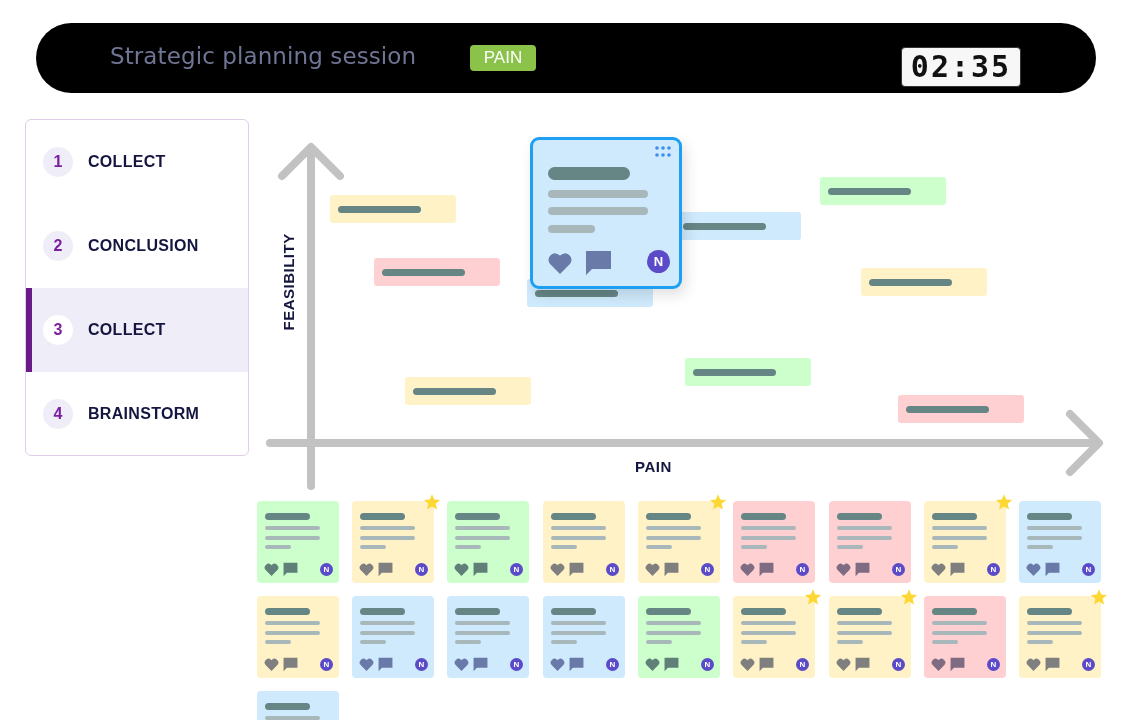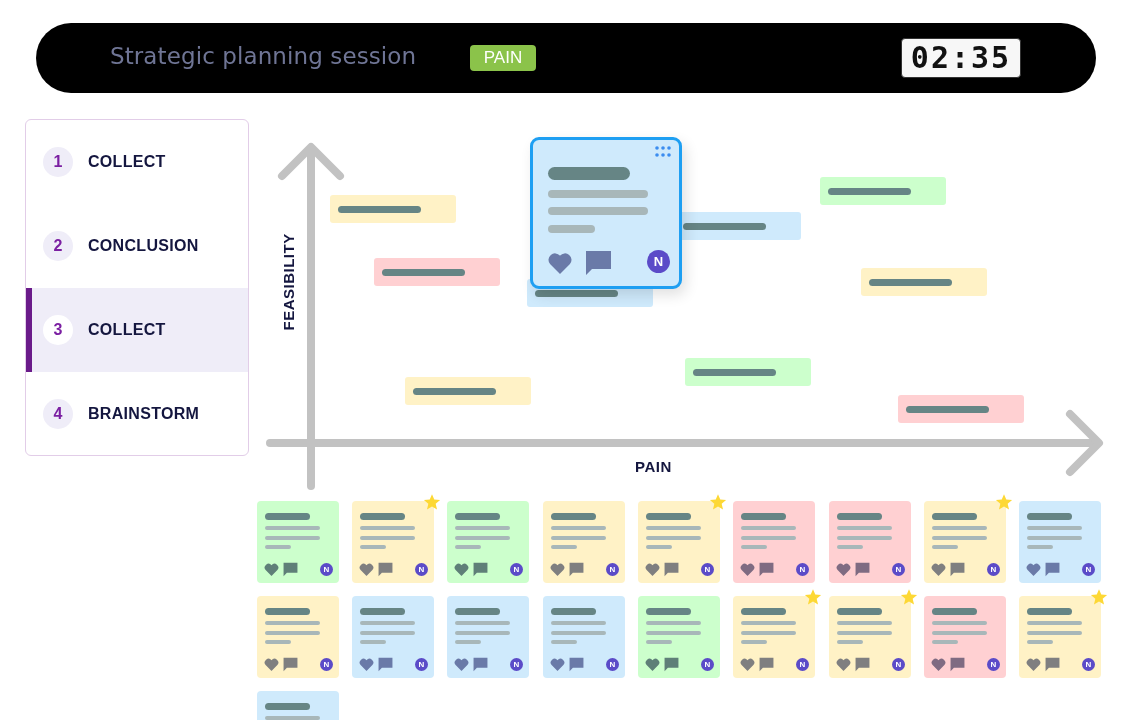--- a/index.html
+++ b/index.html
@@ -3,21 +3,21 @@
 <meta charset="utf-8">
 <style>
   * { box-sizing: border-box; margin: 0; padding: 0; }
   html, body { width: 1132px; height: 720px; overflow: hidden; background: #ffffff; font-family: "DejaVu Sans", sans-serif; }
   .root { position: relative; width: 1132px; height: 720px; }
 
   
   .header { position: absolute; left: 36px; top: 23px; width: 1060px; height: 70px; background: #000000; border-radius: 35px; }
   .title { position: absolute; left: 74px; top: 20px; font-size: 23px; color: #6f7595; font-family: "DejaVu Sans", sans-serif; font-weight: normal; letter-spacing: 0.1px; }
   .live { position: absolute; left: 434px; top: 22px; width: 66px; height: 26px; background: #8bc34a; color: #fff; border-radius: 4px; font-size: 17px; text-align: center; line-height: 26px; font-family: "Liberation Sans", sans-serif; }
-  .timer { position: absolute; left: 865px; top: 15px; width: 120px; height: 40px; border: 1.5px solid #333; border-radius: 4px; background: #f7f7f7; font-family: "DejaVu Sans Mono", monospace; font-size: 30px; font-weight: bold; color: #111; text-align: center; line-height: 38px; letter-spacing: 2px; }
+  .timer { position: absolute; left: 865px; top: 24px; width: 120px; height: 40px; border: 1.5px solid #333; border-radius: 4px; background: #f7f7f7; font-family: "DejaVu Sans Mono", monospace; font-size: 30px; font-weight: bold; color: #111; text-align: center; line-height: 38px; letter-spacing: 2px; }
 
   
   .steps { position: absolute; left: 25px; top: 119px; width: 224px; height: 337px; border: 1px solid #e2cde8; border-radius: 6px; background: #fff; overflow: hidden; }
   .step { position: absolute; left: 0; width: 224px; height: 84px; display: flex; align-items: center; }
   .step.active { background: #efedf8; }
   .step.active::before { content: ""; position: absolute; left: 0; top: 0; width: 6px; height: 84px; background: #6a1b8a; }
   .step-num { position: absolute; left: 17px; width: 30px; height: 30px; border-radius: 50%; background: #efedf8; color: #7b1fa2; font-size: 16px; font-weight: bold; text-align: center; line-height: 30px; font-family: "Liberation Sans", sans-serif; }
   .step.active .step-num { background: #ffffff; }
   .step-label { position: absolute; left: 62px; font-size: 16px; font-weight: bold; color: #14163f; font-family: "Liberation Sans", sans-serif; letter-spacing: 0.3px; }
 

